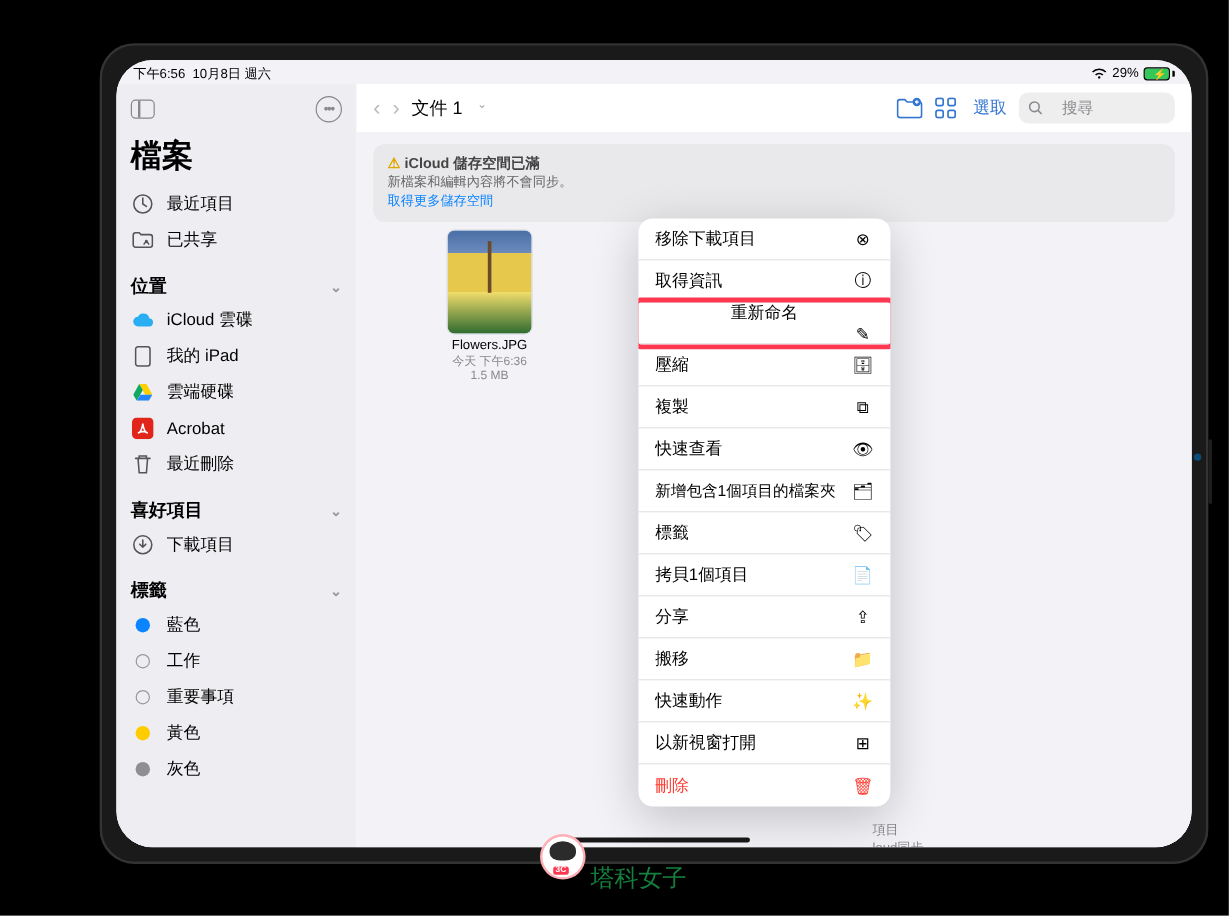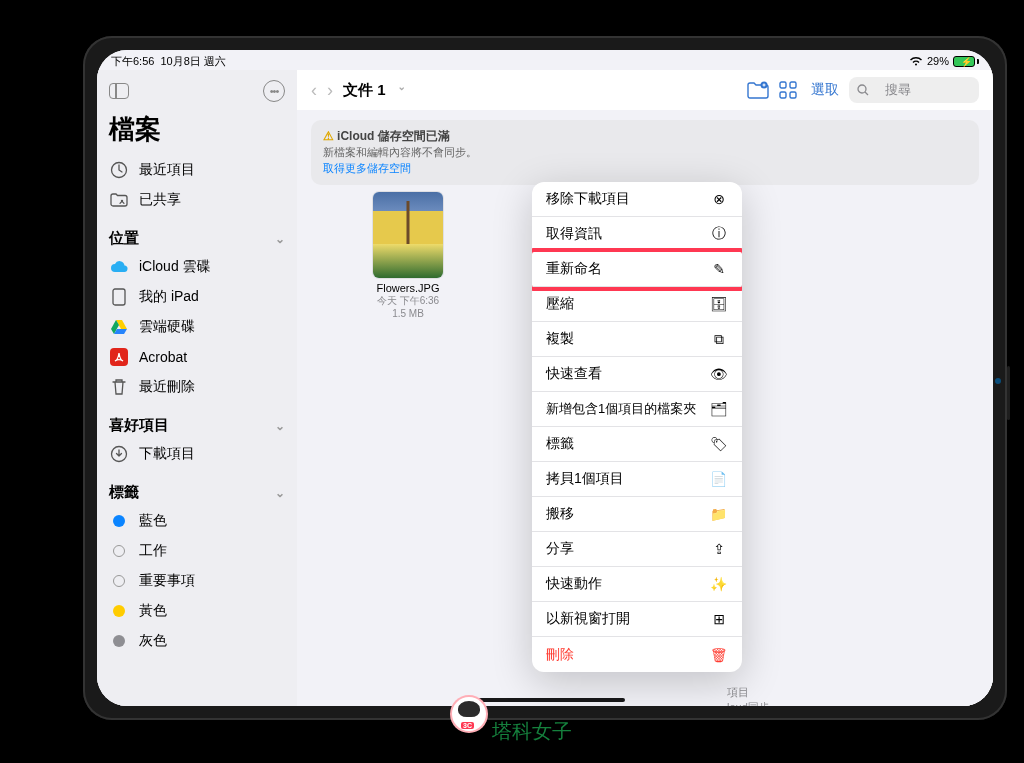--- a/index.html
+++ b/index.html
@@ -56,21 +56,21 @@
 .side-section .chev { margin-left:auto; color:#999; font-size:12px;}
 .side-icon { width:20px; height:20px; display:flex; align-items:center; justify-content:center; flex-shrink:0; }
 .dot-tag { width:12px; height:12px; border-radius:50%; }
 .dot-tag.blue{background:#0a84ff;} .dot-tag.hollow{border:1.5px solid #999;}
 .dot-tag.yellow{background:#ffcc00;} .dot-tag.grey{background:#8e8e93;}
 
 
 .main { flex:1; background:#fff; display:flex; flex-direction:column; position:relative; }
 .toolbar { height:40px; display:flex; align-items:center; gap:10px; padding:0 14px; }
 .tb-btn { color:#bbb; font-size:18px; }
-.breadcrumb { font-size:15px; font-weight:700; display:flex; align-items:flex-start; gap:12px; }
+.breadcrumb { font-size:15px; font-weight:400; display:flex; align-items:flex-start; gap:12px; }
 .breadcrumb .bc-chev { color:#aaa; font-size:10px;}
 .tb-spacer{flex:1;}
 .tb-icon{ color:#3a7bd5; width:22px; text-align:center;}
 .search-box { background:#eee; border-radius:8px; height:26px; display:flex; align-items:center; gap:16px; padding:0 8px; color:#8a8a8e; font-size:13px; width:130px;}
 .main-body { flex:1; background:#f2f2f7; padding:10px 14px; position:relative; overflow:hidden;}
 .banner { background:#e9e9ec; border-radius:10px; padding:8px 12px; text-align:left; font-size:11px; color:#666; line-height:1.45;}
 .banner .b-title{ font-size:12px; font-weight:600; color:#444;}
 .banner .b-link{ color:#0a84ff; }
 .file-item { position:absolute; left:66px; top:82px; width:90px; text-align:center; }
 .thumb { width:70px; height:86px; margin:0 auto 4px; border-radius:6px; overflow:hidden; background:#cfeaff; position:relative; box-shadow:0 0 0 1px rgba(0,0,0,.08);}
@@ -78,21 +78,21 @@
 .thumb::after{content:"";position:absolute;left:50%;top:10%;width:3px;height:50%;background:#6b4a2a;transform:translateX(-50%);}
 .file-name{font-size:11px;} .file-meta{font-size:10px;color:#8a8a8e;}
 
 
 .ctx-menu { position:absolute; left:235px; top:72px; width:210px; background:#fff; border-radius:12px; box-shadow:0 10px 40px rgba(0,0,0,.2); overflow:hidden; z-index:5;}
 .ctx-row { height:35px; display:flex; align-items:center; padding:0 14px; font-size:14px; border-bottom:0.5px solid #e3e3e6; position:relative;}
 .ctx-row:last-child{border-bottom:none;}
 .ctx-row .ctx-ico { margin-left:auto; color:#000; font-size:14px; width:18px; text-align:center;}
 .ctx-row.destructive { color:#ff3b30; }
 .ctx-row.destructive .ctx-ico{color:#ff3b30;}
-.ctx-row.highlighted { box-shadow: 0 0 0 4px #ff3852; z-index:2; border-radius:2px;}
+.ctx-row.highlighted { box-shadow: 0 0 0 4px #ff3852; z-index:2; border-radius:2px;flex-direction:column;}
 .callout { position:absolute; left:430px; top:575px; font-size:11px; color:#8a8a8e; line-height:1.4;}
 
 
 .watermark{position:absolute; left:50%; bottom:18px; transform:translateX(-50%); display:flex; align-items:center; gap:6px; z-index:10;}
 .wm-face{width:34px;height:34px;background:#fff;border-radius:50%;position:relative;box-shadow:0 0 0 2px #ffaeb6;}
 .wm-face::before{content:"";position:absolute;left:6px;top:4px;width:22px;height:16px;border-radius:50% 50% 40% 40%;background:#2b2b2b;}
 .wm-face::after{content:"3C";position:absolute;left:9px;bottom:2px;font-size:7px;font-weight:700;color:#fff;background:#ff3852;padding:0 2px;border-radius:2px;}
 .wm-text{color:#15803d; font-weight:400; font-size:20px; text-shadow:0 2px 3px rgba(0,0,0,.5);margin-top:36px;}
 
 
@@ -341,26 +341,26 @@
               </div>
             <div class="ctx-row">
                 <span>標籤</span>
                 <span class="ctx-ico">🏷︎</span>
               </div>
             <div class="ctx-row">
                 <span>拷貝1個項目</span>
                 <span class="ctx-ico">📄</span>
               </div>
             <div class="ctx-row">
+                <span>分享</span>
+                <span class="ctx-ico">⇪</span>
+              </div>
+            <div class="ctx-row">
                 <span>搬移</span>
                 <span class="ctx-ico">📁</span>
-              </div>
-            <div class="ctx-row">
-                <span>分享</span>
-                <span class="ctx-ico">⇪</span>
               </div>
             <div class="ctx-row">
                 <span>快速動作</span>
                 <span class="ctx-ico">✨</span>
               </div>
             <div class="ctx-row">
                 <span>以新視窗打開</span>
                 <span class="ctx-ico">⊞</span>
               </div>
             <div class="ctx-row destructive">

